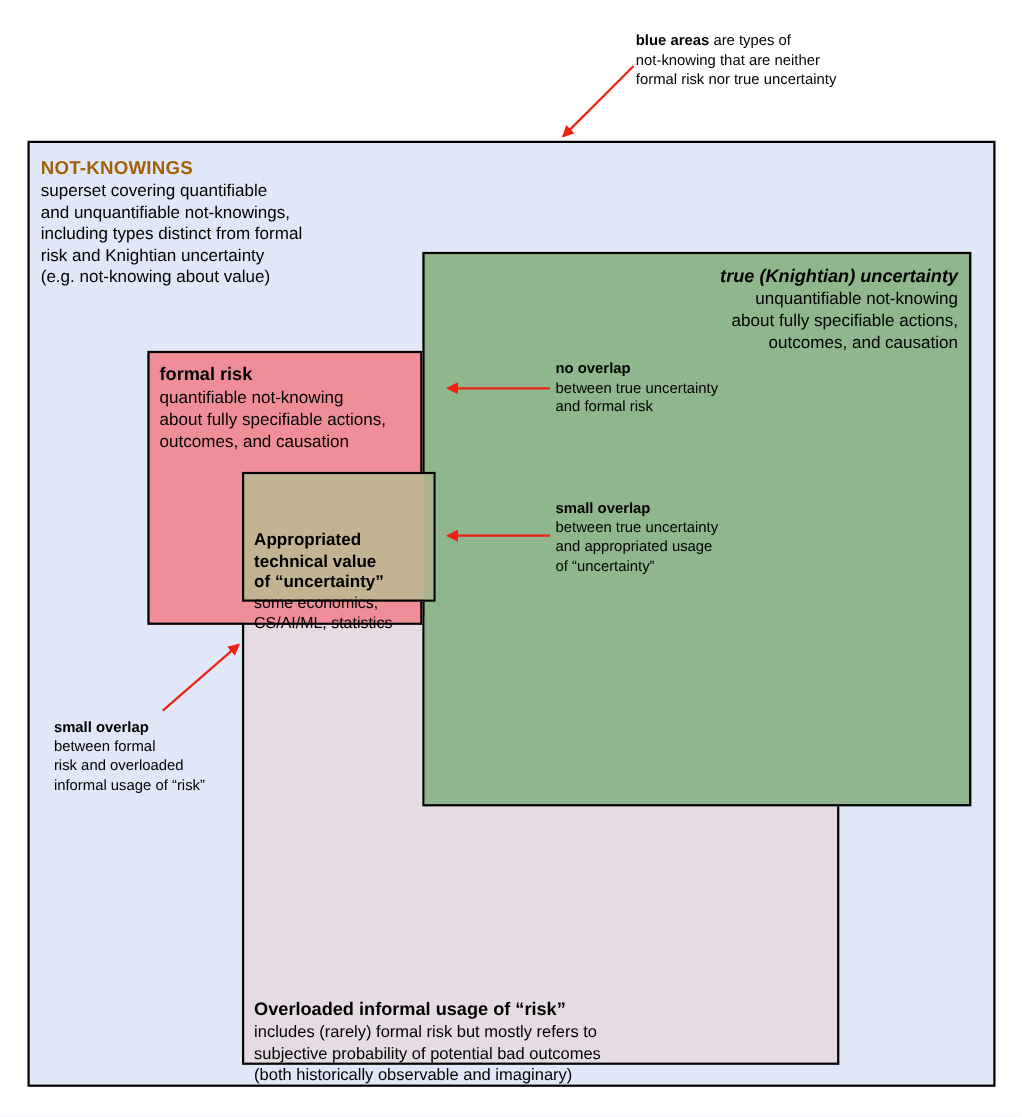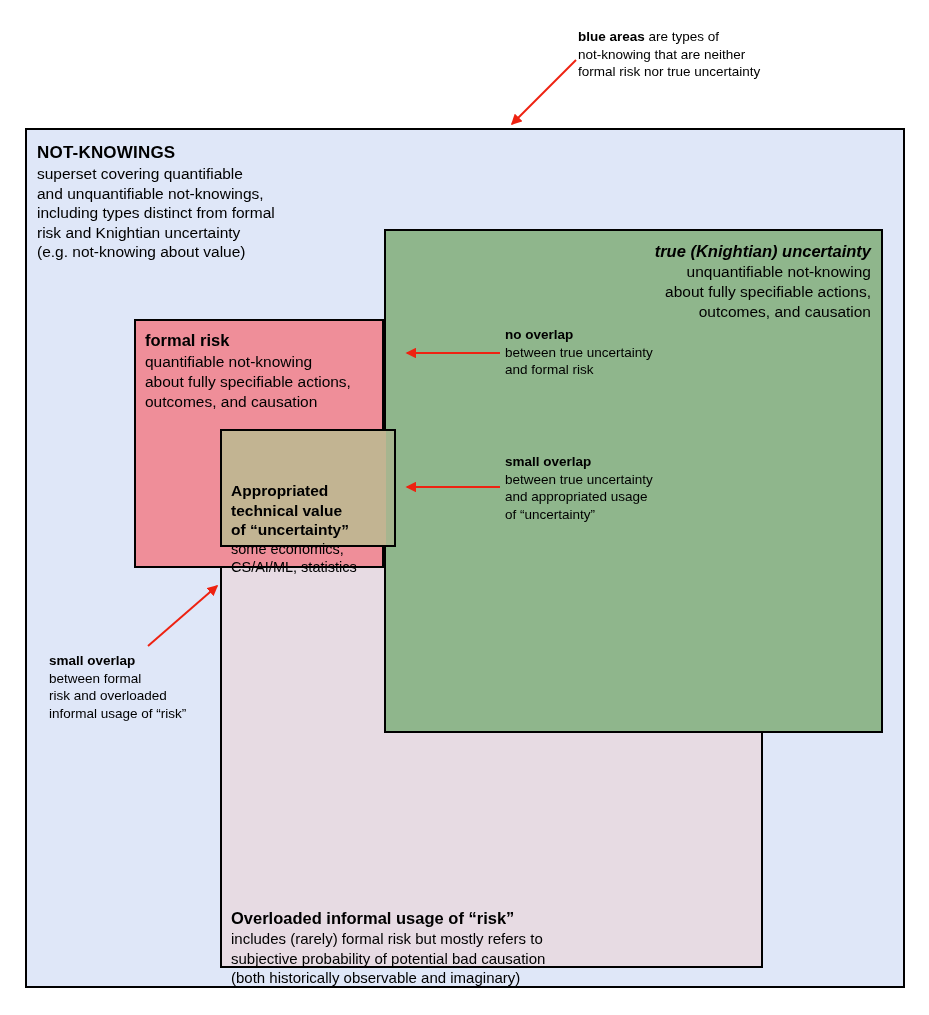--- a/index.html
+++ b/index.html
@@ -86,21 +86,21 @@
   .body-line { display: block; }
 
   
   .tb-notknowings {
     left: 37px; top: 142px;
     width: 340px;
     font-size: 15.5px;
     line-height: 19.5px;
   }
   .tb-notknowings .hdr {
-    color: #000000;
+    color: #a16207;
     font-size: 17px;
     line-height: 22px;
     letter-spacing: 0.2px;
   }
 
   
   .tb-trueuncertainty {
     left: 503px; top: 240px;
     width: 368px;
     font-size: 15.5px;
@@ -231,21 +231,21 @@
     <span class="hdr">Appropriated</span>
     <span class="hdr">technical value</span>
     <span class="hdr">of “uncertainty”</span>
     <span class="body-line">some economics,</span>
     <span class="body-line">CS/AI/ML, statistics</span>
   </div>
 
   <div class="txt tb-informal">
     <span class="hdr">Overloaded informal usage of “risk”</span>
     <span class="body-line">includes (rarely) formal risk but mostly refers to</span>
-    <span class="body-line">subjective probability of potential bad causation</span>
+    <span class="body-line">subjective probability of potential bad outcomes</span>
     <span class="body-line">(both historically observable and imaginary)</span>
   </div>
 
   <div class="anno anno-blueareas">
     <span><span class="hdr" style="display:inline">blue areas</span><span> are types of</span></span>
     <span class="body-line">not-knowing that are neither</span>
     <span class="body-line">formal risk nor true uncertainty</span>
   </div>
 
   <div class="anno anno-nooverlap">

